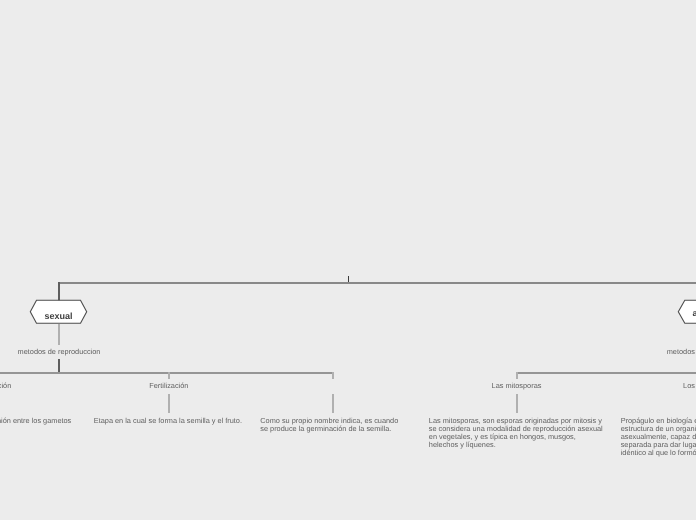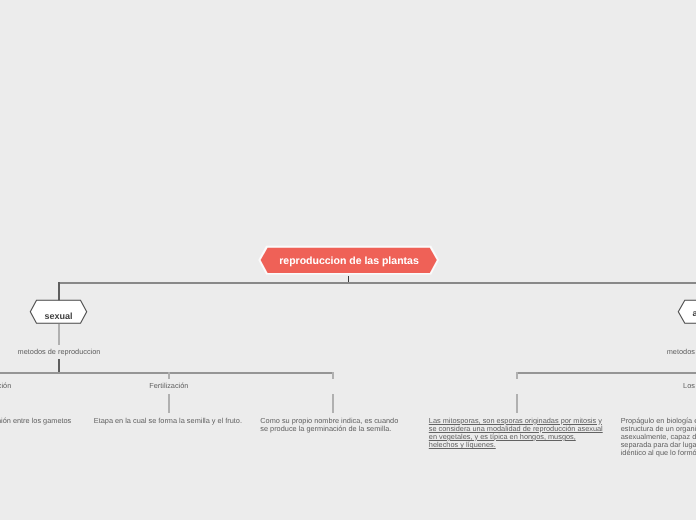--- a/index.html
+++ b/index.html
@@ -25,27 +25,20 @@
 
   <svg class="wires" width="696" height="520" viewBox="0 0 696 520" shape-rendering="crispEdges">
 
     <rect x="347.7" y="275.5" width="1.5" height="7.5" fill="#3b3b3b"></rect>
 
     <rect x="58" y="281.9" width="650.8" height="1.6" fill="#888888"></rect>
     <rect x="57.9" y="282" width="1.9" height="18.8" fill="#5e5e5e"></rect>
     <rect x="707.6" y="282" width="1.9" height="18.8" fill="#5e5e5e"></rect>
   </svg>
 
-  <div class="node" style="left:256px;top:242px;width:186px;height:38px;">
-    <svg width="186" height="38" viewBox="0 0 186 38">
-      <polygon points="10.1,3.8 175.2,3.8 183.0,18.0 175.2,32.5 10.1,32.5 2.3,18.0" fill="#fbfbfb"></polygon>
-      <polygon points="11.6,5.8 173.8,5.8 180.8,18.0 173.8,31.0 11.6,31.0 4.6,18.0" fill="#ef6157"></polygon>
-    </svg>
-    <div class="node-text" style="color:#fff;font-size:10.5px;">reproduccion de las plantas</div>
-  </div>
 
   <div class="node" style="left:29px;top:299px;width:59px;height:26px;">
     <svg width="59" height="26" viewBox="0 0 59 26">
       <polygon points="7.5,1.3 51.5,1.3 57.7,12.8 51.5,24.3 7.5,24.3 1.3,12.8" fill="#ffffff" stroke="#4d4d4d" stroke-width="1.1" stroke-linejoin="miter"></polygon>
     </svg>
     <div class="node-text" style="color:#3f3f3f;font-size:9px;padding-top:4px;">sexual</div>
   </div>
 
   <div class="node" style="left:677px;top:299px;width:64px;height:26px;">
     <svg width="64" height="26" viewBox="0 0 64 26">
@@ -75,21 +68,22 @@
     <rect x="515.6" y="393.8" width="1.9" height="19.5" fill="#b0b0b0"></rect>
     <rect x="707.1" y="393.8" width="1.9" height="19.5" fill="#b0b0b0"></rect>
   </svg>
 
   <div class="lbl" style="left:-41px;top:348px;width:200px;">metodos de reproduccion</div>
   <div class="lbl" style="left:608.2px;top:348px;width:200px;">metodos de reproduccion</div>
 
   <div class="lbl" style="left:-109.8px;top:382.4px;width:200px;">Fecundación</div>
   <div class="lbl" style="left:68.8px;top:382.4px;width:200px;">Fertilización</div>
 
+  <div class="lbl" style="left:416.5px;top:382.4px;width:200px;">Las mitosporas</div>
   <div class="lbl" style="left:608.2px;top:382.4px;width:200px;">Los propágulos</div>
 
   <div class="para" style="left:-90px;top:416.8px;width:162px;">Es cuando se produce la unión entre los gametos</div>
   <div class="para" style="left:93.8px;top:416.8px;width:150px;">Etapa en la cual se forma la semilla y el fruto.</div>
   <div class="para" style="left:260.3px;top:416.8px;width:145.4px;">Como su propio nombre indica, es cuando se produce la germinación de la semilla.</div>
-  <div class="para" style="left:428.8px;top:416.8px;width:175px;text-decoration:underline;">Las mitosporas, son esporas originadas por mitosis y se considera una modalidad de reproducción asexual en vegetales, y es típica en hongos, musgos, helechos y líquenes.</div>
+  <div class="para" style="left:428.8px;top:416.8px;width:175px;">Las mitosporas, son esporas originadas por mitosis y se considera una modalidad de reproducción asexual en vegetales, y es típica en hongos, musgos, helechos y líquenes.</div>
   <div class="para" style="left:620.7px;top:416.8px;width:175px;">Propágulo en biología es cualquier parte de la estructura de un organismo, producida sexual o asexualmente, capaz de desarrollarse una vez separada para dar lugar a un nuevo individuo idéntico al que lo formó</div>
 
 </div>
 
 </body></html>

